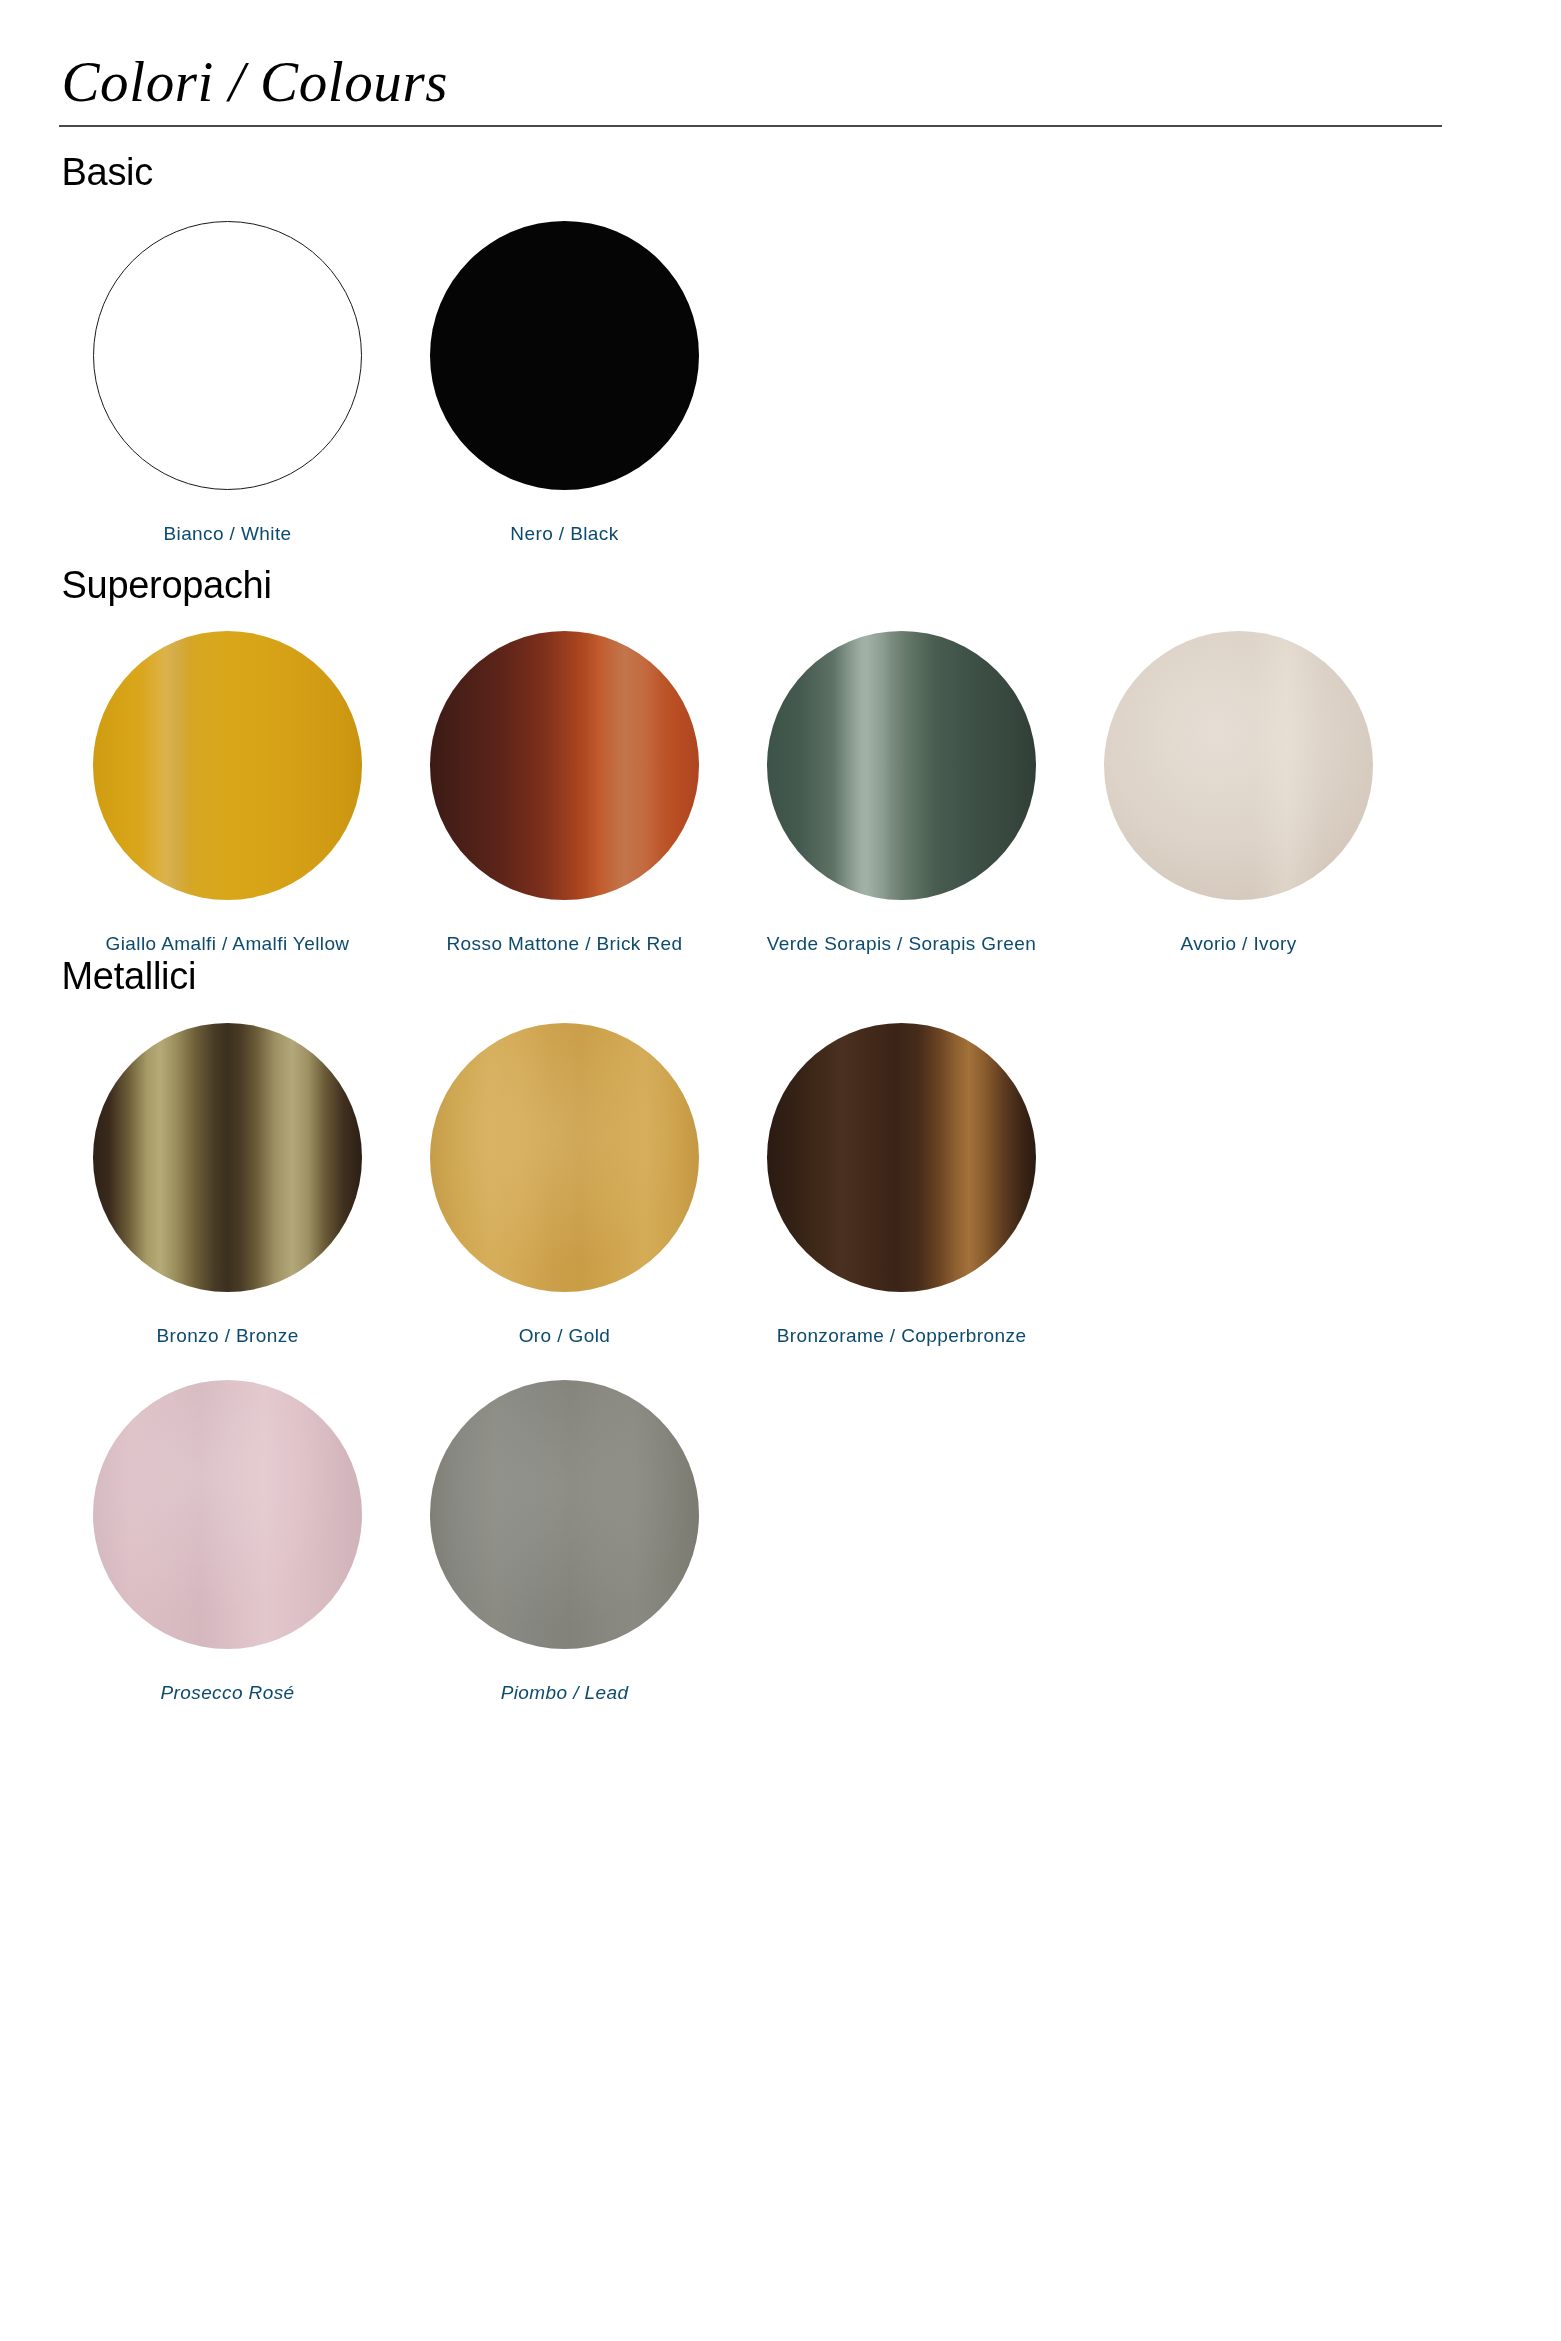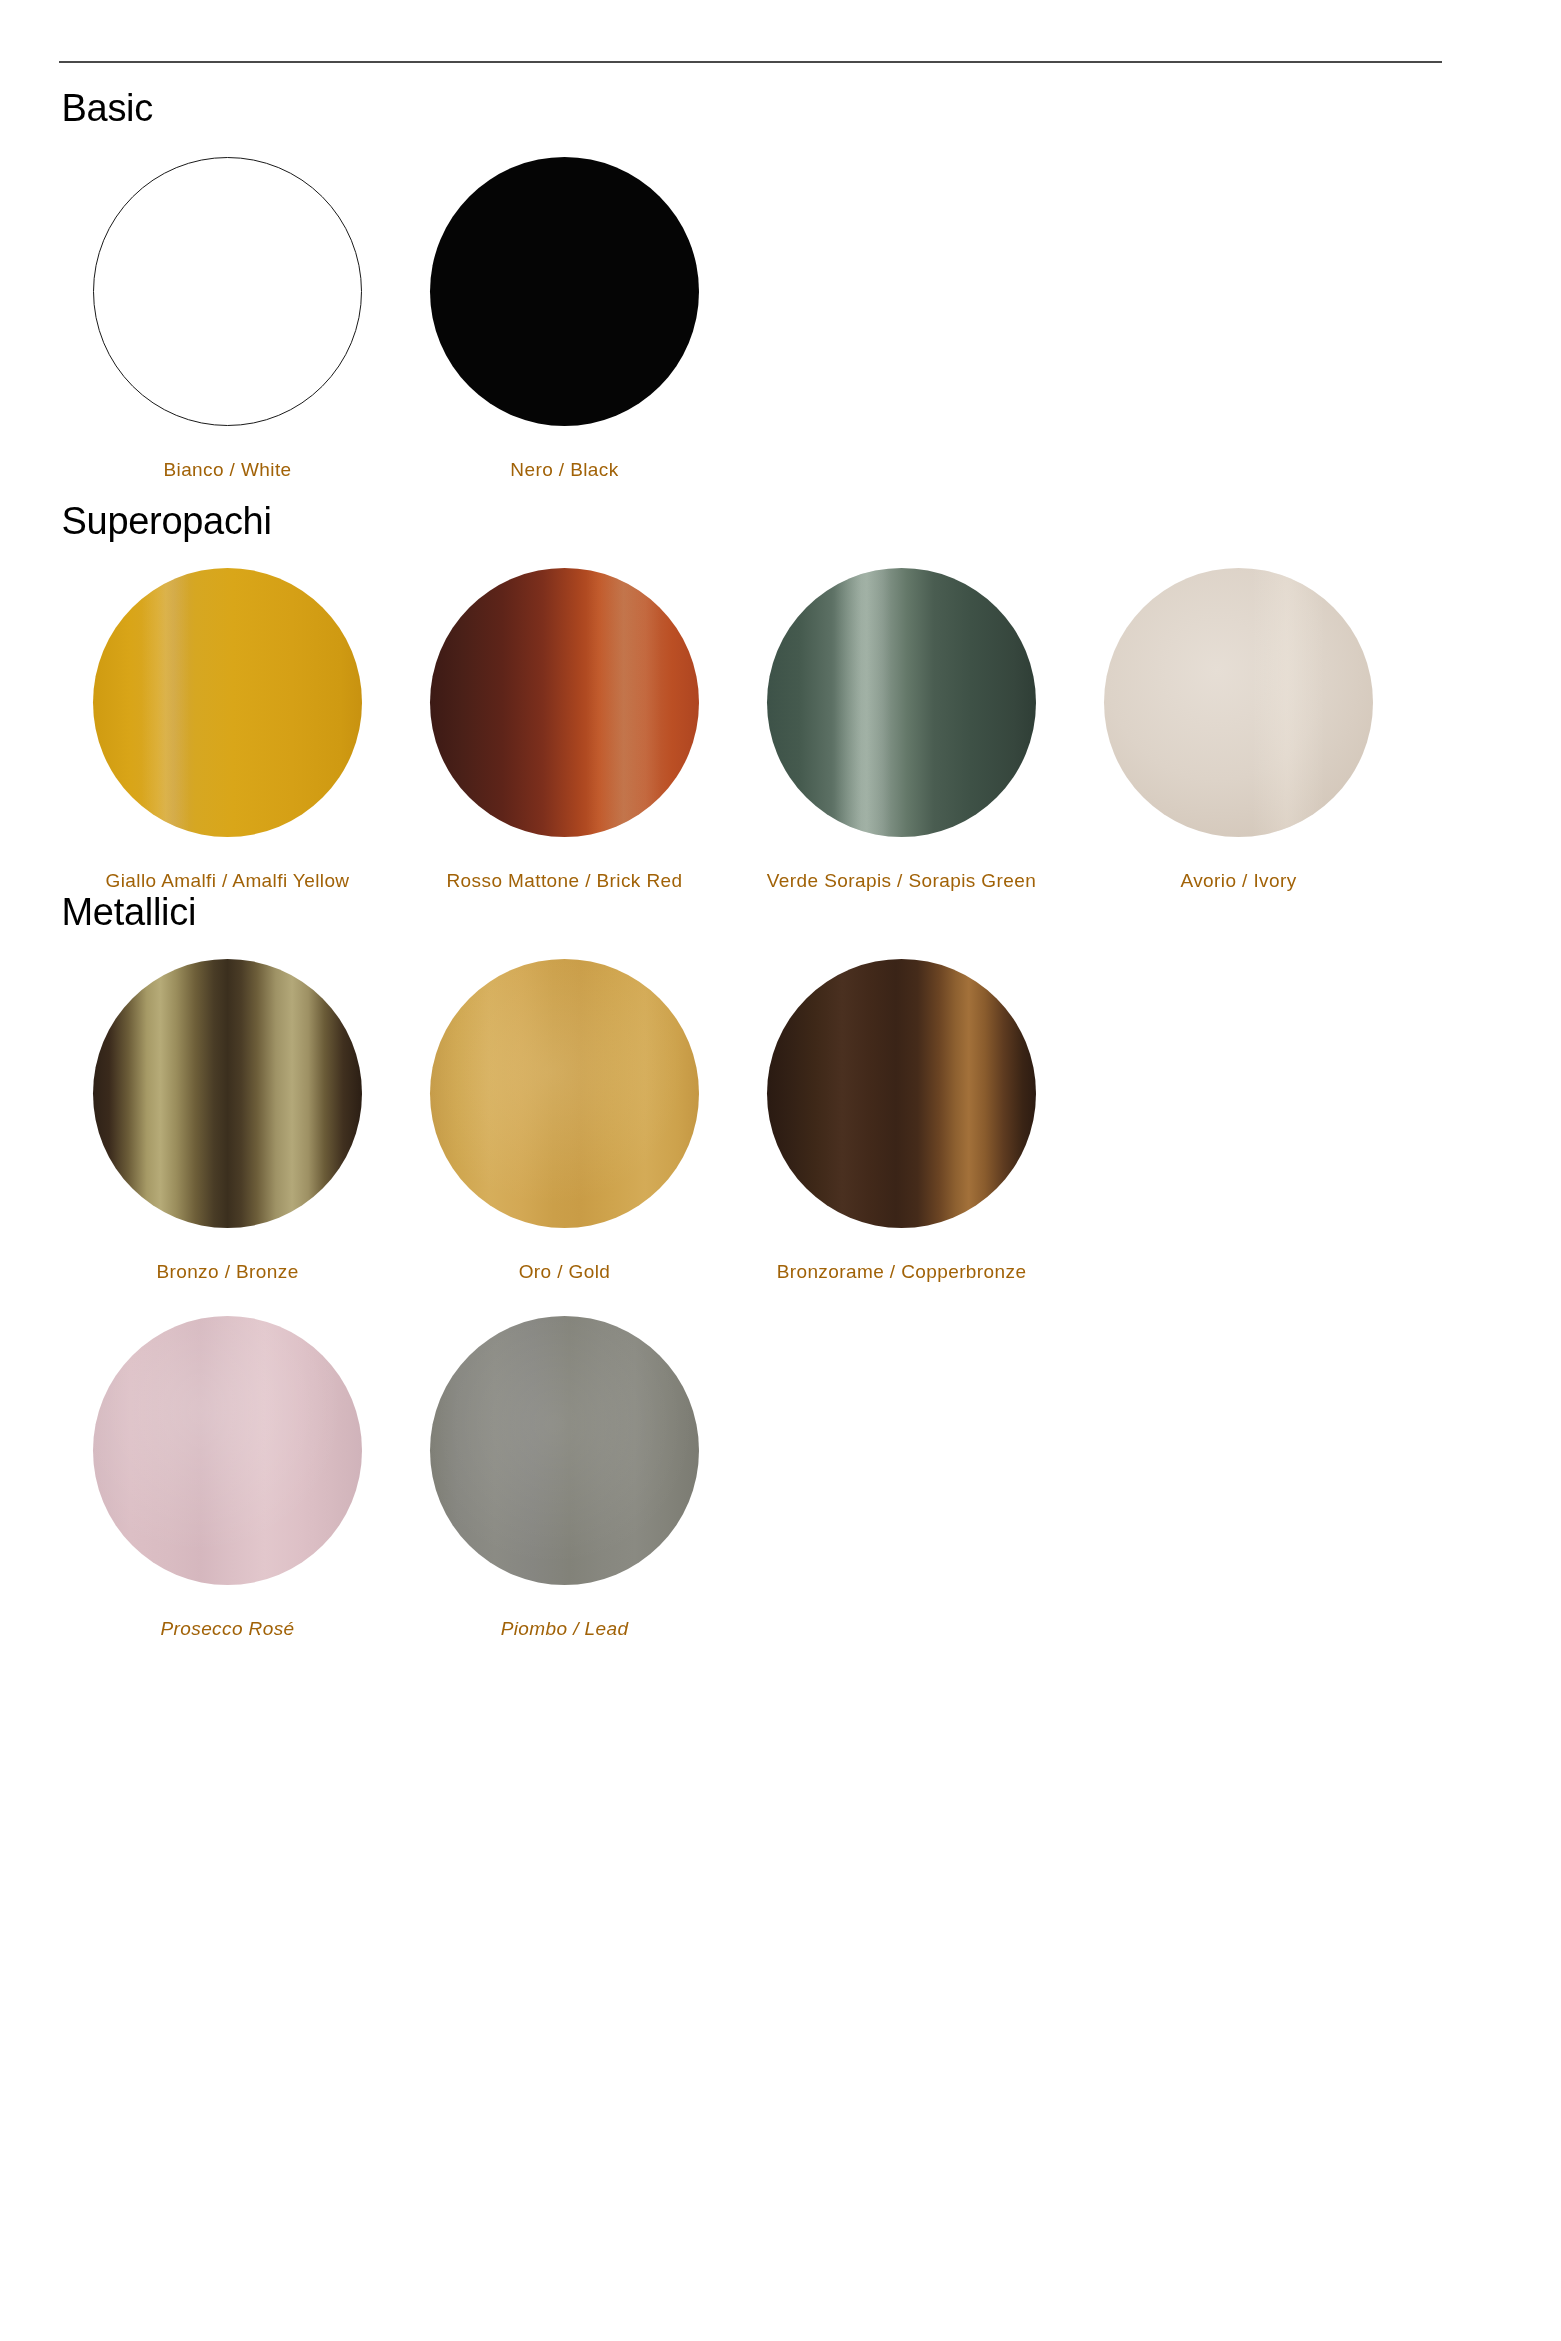--- a/index.html
+++ b/index.html
@@ -96,21 +96,21 @@
     inset: 0;
     border-radius: 50%;
     pointer-events: none;
   }
 
   .swatch-label {
     margin-top: 32px;
     font-size: 19px;
     line-height: 1.25;
     letter-spacing: 0.4px;
-    color: #a16207;
+    color: #0c4a6e;
     text-align: center;
     white-space: nowrap;
   }
 
   
   .row-basic        { margin-top: 30px; }
   .row-superopachi  { margin-top: 27.5px; }
   .row-metallici-1  { margin-top: 27.5px; }
   .row-metallici-2  { margin-top: 32px; font-style: italic; }
 
@@ -333,20 +333,21 @@
   .fill-piombo::after {
     background: radial-gradient(circle at 46% 40%, rgba(255,255,255,0.10) 0%, rgba(255,255,255,0) 65%);
   }
 </style>
 </head>
 <body>
 
 <div class="page">
 
   <div class="title-block">
+    <div class="doc-title">Colori / Colours</div>
     <div class="title-rule"></div>
   </div>
 
   <div class="section section-basic">
     <div class="section-heading">Basic</div>
 
     <div class="swatch-row row-basic">
 
       <div class="swatch-cell">
         <div class="swatch-disc fill-bianco"></div>

